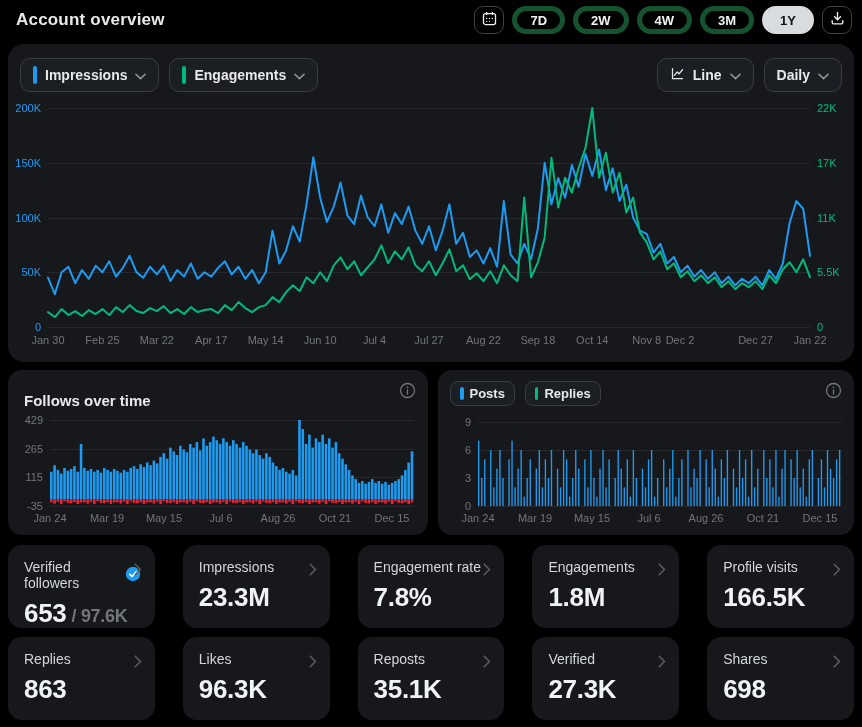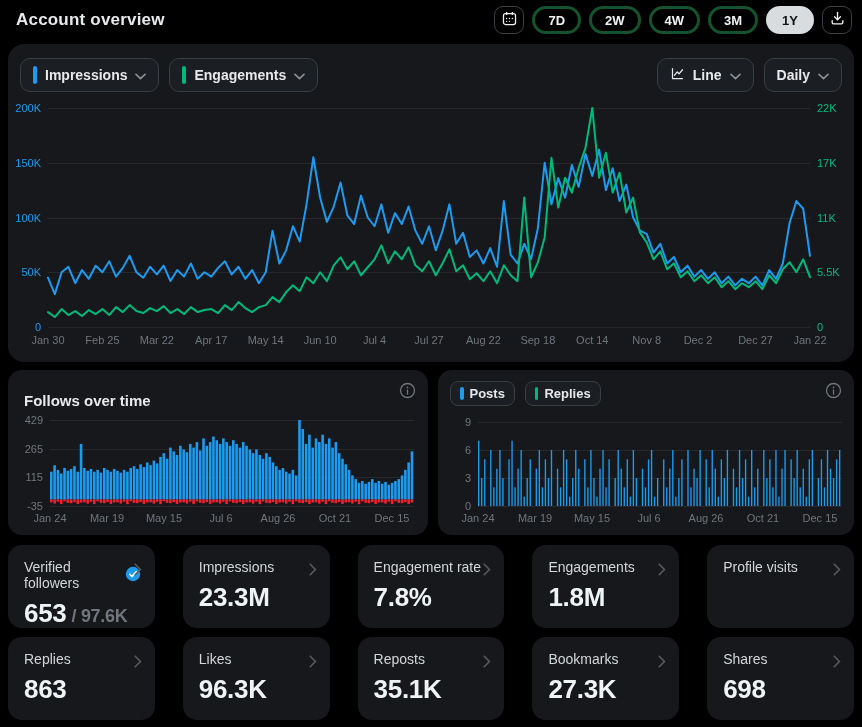--- a/index.html
+++ b/index.html
@@ -6,21 +6,21 @@
   html,body { background:#000; }
   body { font-family:"Liberation Sans", sans-serif; }
   .screen { position:relative; width:862px; height:727px; background:#000; overflow:hidden; color:#e7e9ea; }
 
   
   .topbar { height:40px; display:flex; align-items:center; justify-content:space-between; padding:0 10px 0 16px; }
   .page-title { font-size:17px; font-weight:700; color:#e7e9ea; letter-spacing:0.2px; }
   .topbar-actions { display:flex; align-items:center; gap:8px; }
   .iconbtn { width:30px; height:28px; border-radius:9px; border:1px solid #3d4145; background:transparent;
              display:flex; align-items:center; justify-content:center; cursor:pointer; }
-  .pill { height:28px; min-width:44px; padding:0 13px; border-radius:14px; border:3px solid #14532d;
+  .pill { height:28px; min-width:44px; padding:0 13px; border-radius:14px; border:5px solid #14532d;
           background:transparent; color:#eff3f4; font-family:inherit; font-size:13px; font-weight:700; cursor:pointer; }
   .pill.active { background:#d9dcde; border-color:#d9dcde; color:#0f1419; }
 
   
   .panel { position:relative; background:#16181c; border-radius:16px; }
   .main-panel { margin:4px 8px 0; height:318px; }
   .row2 { display:flex; gap:10px; margin:8px 8px 0; }
   .follows-panel { width:420px; height:165px; border-radius:14px; }
   .posts-panel { flex:1; height:165px; border-radius:14px; }
 
@@ -163,21 +163,21 @@
         <div class="tick center" style="left: 118.857px; top: 290px; width: 60px;">Mar 22</div>
         <div class="tick center" style="left: 173.286px; top: 290px; width: 60px;">Apr 17</div>
         <div class="tick center" style="left: 227.714px; top: 290px; width: 60px;">May 14</div>
         <div class="tick center" style="left: 282.143px; top: 290px; width: 60px;">Jun 10</div>
         <div class="tick center" style="left: 336.571px; top: 290px; width: 60px;">Jul 4</div>
         <div class="tick center" style="left: 391px; top: 290px; width: 60px;">Jul 27</div>
         <div class="tick center" style="left: 445.429px; top: 290px; width: 60px;">Aug 22</div>
         <div class="tick center" style="left: 499.857px; top: 290px; width: 60px;">Sep 18</div>
         <div class="tick center" style="left: 554.286px; top: 290px; width: 60px;">Oct 14</div>
         <div class="tick center" style="left: 608.714px; top: 290px; width: 60px;">Nov 8</div>
-        <div class="tick center" style="left: 660px; top: 290px; width: 60px; text-align: center;">Dec 2</div>
+        <div class="tick center" style="left: 642px; top: 290px; width: 60px; text-align: center;">Dec 2</div>
         <div class="tick center" style="left: 717.571px; top: 290px; width: 60px;">Dec 27</div>
         <div class="tick center" style="left: 772px; top: 290px; width: 60px;">Jan 22</div>
         <svg width="762" height="219" style="position: absolute; left: 40px; top: 64px; overflow: visible;">
           <polyline points="0,169.725 6.803571428571428,186.15 13.607142857142856,164.25 20.410714285714285,158.775 27.21428571428571,175.2 34.017857142857146,162.06 40.82142857142857,170.82 47.625,157.68 54.42857142857142,164.25 61.23214285714286,153.3 68.03571428571429,168.63 74.83928571428571,159.87 81.64285714285714,147.825 88.44642857142857,164.25 95.25,169.725 102.05357142857143,158.775 108.85714285714285,166.44 115.66071428571428,157.68 122.46428571428572,173.01 129.26785714285714,162.06 136.07142857142858,168.63 142.875,155.49 149.67857142857142,170.82 156.48214285714286,164.25 163.28571428571428,168.63 170.08928571428572,159.87 176.89285714285714,153.3 183.69642857142858,166.44 190.5,158.775 197.30357142857144,170.82 204.10714285714286,162.06 210.9107142857143,175.2 217.7142857142857,164.25 224.51785714285714,122.64 231.32142857142856,155.49 238.125,142.35000000000002 244.92857142857144,118.25999999999999 251.73214285714286,133.59 258.5357142857143,96.35999999999999 265.3392857142857,49.275000000000006 272.14285714285717,89.79000000000002 278.94642857142856,113.88000000000001 285.75,98.55 292.55357142857144,74.45999999999998 299.35714285714283,107.31 306.1607142857143,116.07000000000001 312.9642857142857,87.6 319.76785714285717,109.5 326.57142857142856,118.25999999999999 333.375,96.35999999999999 340.17857142857144,124.83 346.98214285714283,105.11999999999999 353.7857142857143,116.07000000000001 360.5892857142857,98.55 367.39285714285717,122.64 374.19642857142856,135.78 381,118.25999999999999 387.8035714285714,142.35000000000002 394.6071428571429,122.64 401.4107142857143,96.35999999999999 408.2142857142857,135.78 415.0178571428571,124.83 421.8214285714286,148.92000000000002 428.625,142.35000000000002 435.4285714285714,155.49 442.2321428571429,140.16 449.0357142857143,158.775 455.8392857142857,93.075 462.6428571428571,146.73 469.4464285714286,155.49 476.25,135.78 483.0535714285714,151.11 489.8571428571429,120.45 496.6607142857143,54.75 503.4642857142857,96.35999999999999 510.2678571428571,70.07999999999998 517.0714285714286,89.79000000000002 523.875,56.94 530.6785714285714,78.84 537.4821428571429,45.98999999999998 544.2857142857143,67.89000000000001 551.0892857142857,41.609999999999985 557.8928571428571,82.125 564.6964285714286,60.224999999999994 571.5,93.075 578.3035714285714,76.65 585.1071428571429,109.5 591.9107142857143,122.64 598.7142857142857,125.925 605.5178571428571,144.54 612.3214285714286,135.78 619.125,155.49 625.9285714285714,148.92000000000002 632.7321428571429,164.25 639.5357142857143,157.68 646.3392857142857,168.63 653.1428571428571,162.06 659.9464285714286,170.82 666.75,164.25 673.5535714285714,175.2 680.3571428571429,168.63 687.1607142857143,177.39 693.9642857142857,170.82 700.7678571428571,175.2 707.5714285714286,168.63 714.375,177.39 721.1785714285714,162.06 727.9821428571429,170.82 734.7857142857143,155.49 741.5892857142857,114.97500000000001 748.3928571428571,93.075 755.1964285714286,100.74 762,147.825" fill="none" stroke="#1d9bf0" stroke-width="2" stroke-linejoin="round" stroke-linecap="round"></polyline>
           <polyline points="0,204.0681818181818 6.803571428571428,209.04545454545453 13.607142857142856,201.0818181818182 20.410714285714285,207.05454545454546 27.21428571428571,203.07272727272726 34.017857142857146,208.05 40.82142857142857,202.0772727272727 47.625,206.0590909090909 54.42857142857142,201.0818181818182 61.23214285714286,207.05454545454546 68.03571428571429,199.0909090909091 74.83928571428571,204.0681818181818 81.64285714285714,197.1 88.44642857142857,203.07272727272726 95.25,205.06363636363636 102.05357142857143,200.08636363636364 108.85714285714285,203.07272727272726 115.66071428571428,198.09545454545454 122.46428571428572,205.06363636363636 129.26785714285714,201.0818181818182 136.07142857142858,206.0590909090909 142.875,199.0909090909091 149.67857142857142,204.0681818181818 156.48214285714286,202.0772727272727 163.28571428571428,201.0818181818182 170.08928571428572,205.06363636363636 176.89285714285714,197.1 183.69642857142858,202.0772727272727 190.5,194.11363636363637 197.30357142857144,200.08636363636364 204.10714285714286,204.0681818181818 210.9107142857143,199.0909090909091 217.7142857142857,197.1 224.51785714285714,189.13636363636363 231.32142857142856,194.11363636363637 238.125,184.1590909090909 244.92857142857144,177.1909090909091 251.73214285714286,183.16363636363636 258.5357142857143,169.22727272727272 265.3392857142857,175.2 272.14285714285717,164.25 278.94642857142856,173.20909090909092 285.75,157.28181818181818 292.55357142857144,149.3181818181818 299.35714285714283,161.26363636363635 306.1607142857143,153.3 312.9642857142857,167.23636363636365 319.76785714285717,159.27272727272728 326.57142857142856,151.3090909090909 333.375,137.37272727272727 340.17857142857144,155.29090909090908 346.98214285714283,143.34545454545454 353.7857142857143,151.3090909090909 360.5892857142857,139.36363636363637 367.39285714285717,157.28181818181818 374.19642857142856,163.25454545454545 381,153.3 387.8035714285714,167.23636363636365 394.6071428571429,155.29090909090908 401.4107142857143,141.35454545454547 408.2142857142857,163.25454545454545 415.0178571428571,157.28181818181818 421.8214285714286,171.21818181818182 428.625,165.24545454545455 435.4285714285714,173.20909090909092 442.2321428571429,163.25454545454545 449.0357142857143,175.2 455.8392857142857,157.28181818181818 462.6428571428571,167.23636363636365 469.4464285714286,173.20909090909092 476.25,89.5909090909091 483.0535714285714,169.22727272727272 489.8571428571429,154.29545454545456 496.6607142857143,129.4090909090909 503.4642857142857,49.77272727272728 510.2678571428571,99.54545454545456 517.0714285714286,69.68181818181819 523.875,84.61363636363637 530.6785714285714,59.72727272727272 537.4821428571429,39.81818181818181 544.2857142857143,0 551.0892857142857,69.68181818181819 557.8928571428571,44.79545454545456 564.6964285714286,84.61363636363637 571.5,64.70454545454544 578.3035714285714,104.52272727272728 585.1071428571429,89.5909090909091 591.9107142857143,124.43181818181819 598.7142857142857,134.38636363636363 605.5178571428571,151.3090909090909 612.3214285714286,143.34545454545454 619.125,161.26363636363635 625.9285714285714,155.29090909090908 632.7321428571429,169.22727272727272 639.5357142857143,163.25454545454545 646.3392857142857,173.20909090909092 653.1428571428571,167.23636363636365 659.9464285714286,175.2 666.75,169.22727272727272 673.5535714285714,179.1818181818182 680.3571428571429,173.20909090909092 687.1607142857143,181.1727272727273 693.9642857142857,175.2 700.7678571428571,179.1818181818182 707.5714285714286,173.20909090909092 714.375,181.1727272727273 721.1785714285714,167.23636363636365 727.9821428571429,175.2 734.7857142857143,161.26363636363635 741.5892857142857,154.29545454545456 748.3928571428571,164.25 755.1964285714286,151.3090909090909 762,169.22727272727272" fill="none" stroke="#00ba7c" stroke-width="2" stroke-linejoin="round" stroke-linecap="round"></polyline>
         </svg>
       </div>
   </div>
 
   <div class="row2">
@@ -632,20 +632,21 @@
       <span class="card-chevron"><svg width="8" height="13" viewBox="0 0 8 13" fill="none" stroke="#565b5f" stroke-width="1.6" stroke-linecap="round">
             <polyline points="1.2,1.2 6.4,6.5 1.2,11.8"></polyline>
           </svg></span>
       <div class="card-value">1.8M</div>
     </div>
     <div class="card">
       <div class="card-label">Profile visits</div>
       <span class="card-chevron"><svg width="8" height="13" viewBox="0 0 8 13" fill="none" stroke="#565b5f" stroke-width="1.6" stroke-linecap="round">
             <polyline points="1.2,1.2 6.4,6.5 1.2,11.8"></polyline>
           </svg></span>
+      <div class="card-value">166.5K</div>
     </div>
   </div>
 
   <div class="cards-row" style="margin-top:9px;">
     <div class="card">
       <div class="card-label">Replies</div>
       <span class="card-chevron"><svg width="8" height="13" viewBox="0 0 8 13" fill="none" stroke="#565b5f" stroke-width="1.6" stroke-linecap="round">
             <polyline points="1.2,1.2 6.4,6.5 1.2,11.8"></polyline>
           </svg></span>
       <div class="card-value">863</div>
@@ -658,21 +659,21 @@
       <div class="card-value">96.3K</div>
     </div>
     <div class="card">
       <div class="card-label">Reposts</div>
       <span class="card-chevron"><svg width="8" height="13" viewBox="0 0 8 13" fill="none" stroke="#565b5f" stroke-width="1.6" stroke-linecap="round">
             <polyline points="1.2,1.2 6.4,6.5 1.2,11.8"></polyline>
           </svg></span>
       <div class="card-value">35.1K</div>
     </div>
     <div class="card">
-      <div class="card-label">Bookmarks</div>
+      <div class="card-label">Verified</div>
       <span class="card-chevron"><svg width="8" height="13" viewBox="0 0 8 13" fill="none" stroke="#565b5f" stroke-width="1.6" stroke-linecap="round">
             <polyline points="1.2,1.2 6.4,6.5 1.2,11.8"></polyline>
           </svg></span>
       <div class="card-value">27.3K</div>
     </div>
     <div class="card">
       <div class="card-label">Shares</div>
       <span class="card-chevron"><svg width="8" height="13" viewBox="0 0 8 13" fill="none" stroke="#565b5f" stroke-width="1.6" stroke-linecap="round">
             <polyline points="1.2,1.2 6.4,6.5 1.2,11.8"></polyline>
           </svg></span>

